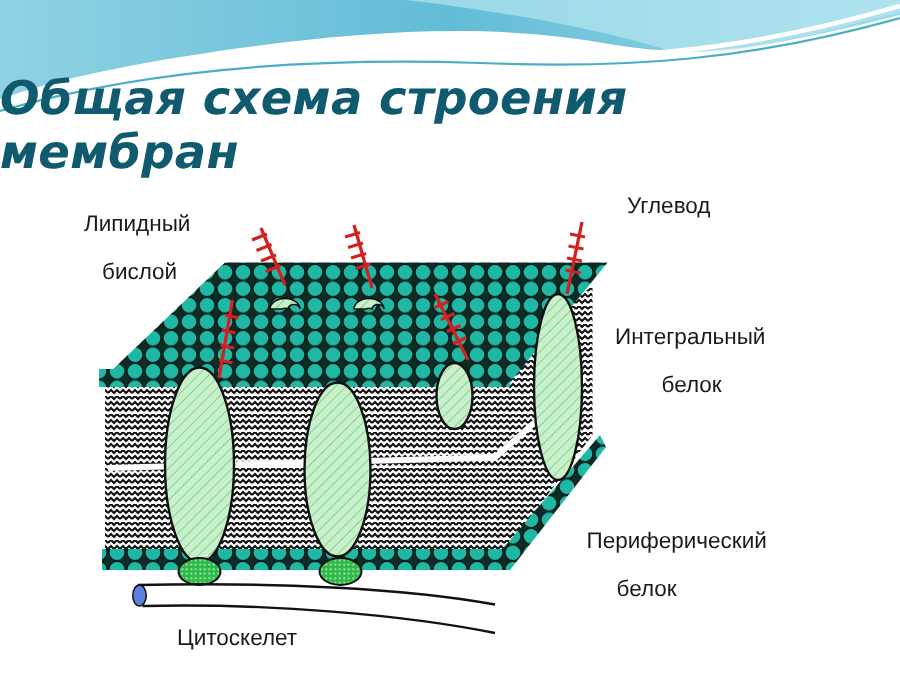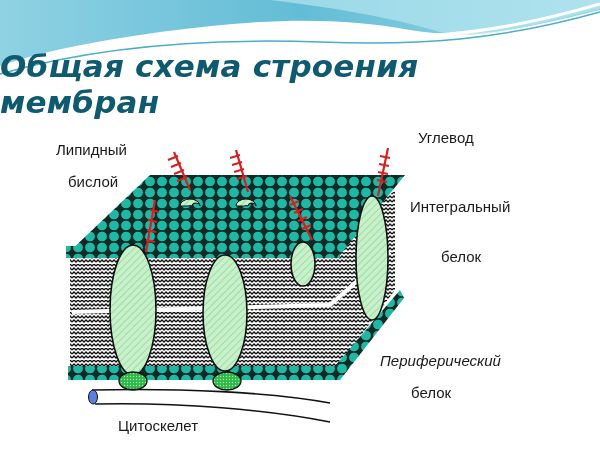--- a/index.html
+++ b/index.html
@@ -96,17 +96,17 @@
   <g>
     <path d="M92,390 C180,388 270,392 330,403" fill="none" stroke="#111" stroke-width="1.6"></path>
     <path d="M95,404 C180,402 270,410 330,422" fill="none" stroke="#111" stroke-width="1.6"></path>
     <ellipse cx="93" cy="397" rx="4.5" ry="7" fill="#5b7fe0" stroke="#111" stroke-width="1"></ellipse>
   </g>
 </svg>
 
 <div class="lbl" style="left:56px;top:141px;">Липидный</div>
 <div class="lbl" style="left:68px;top:173px;text-align:center;">бислой</div>
 <div class="lbl" style="left:418px;top:129px;">Углевод</div>
-<div class="lbl" style="left:410px;top:198px;">Интегральный</div>
+<div class="lbl" style="left:410px;top:216px;">Интегральный</div>
 <div class="lbl" style="left:441px;top:248px;">белок</div>
-<div class="lbl" style="left:380px;top:352px;font-style:italic;">Периферический</div>
+<div class="lbl" style="left:391px;top:352px;">Периферический</div>
 <div class="lbl" style="left:411px;top:384px;">белок</div>
 <div class="lbl" style="left:86px;top:417px;margin-left:32px;">Цитоскелет</div>
 
 </body></html>

